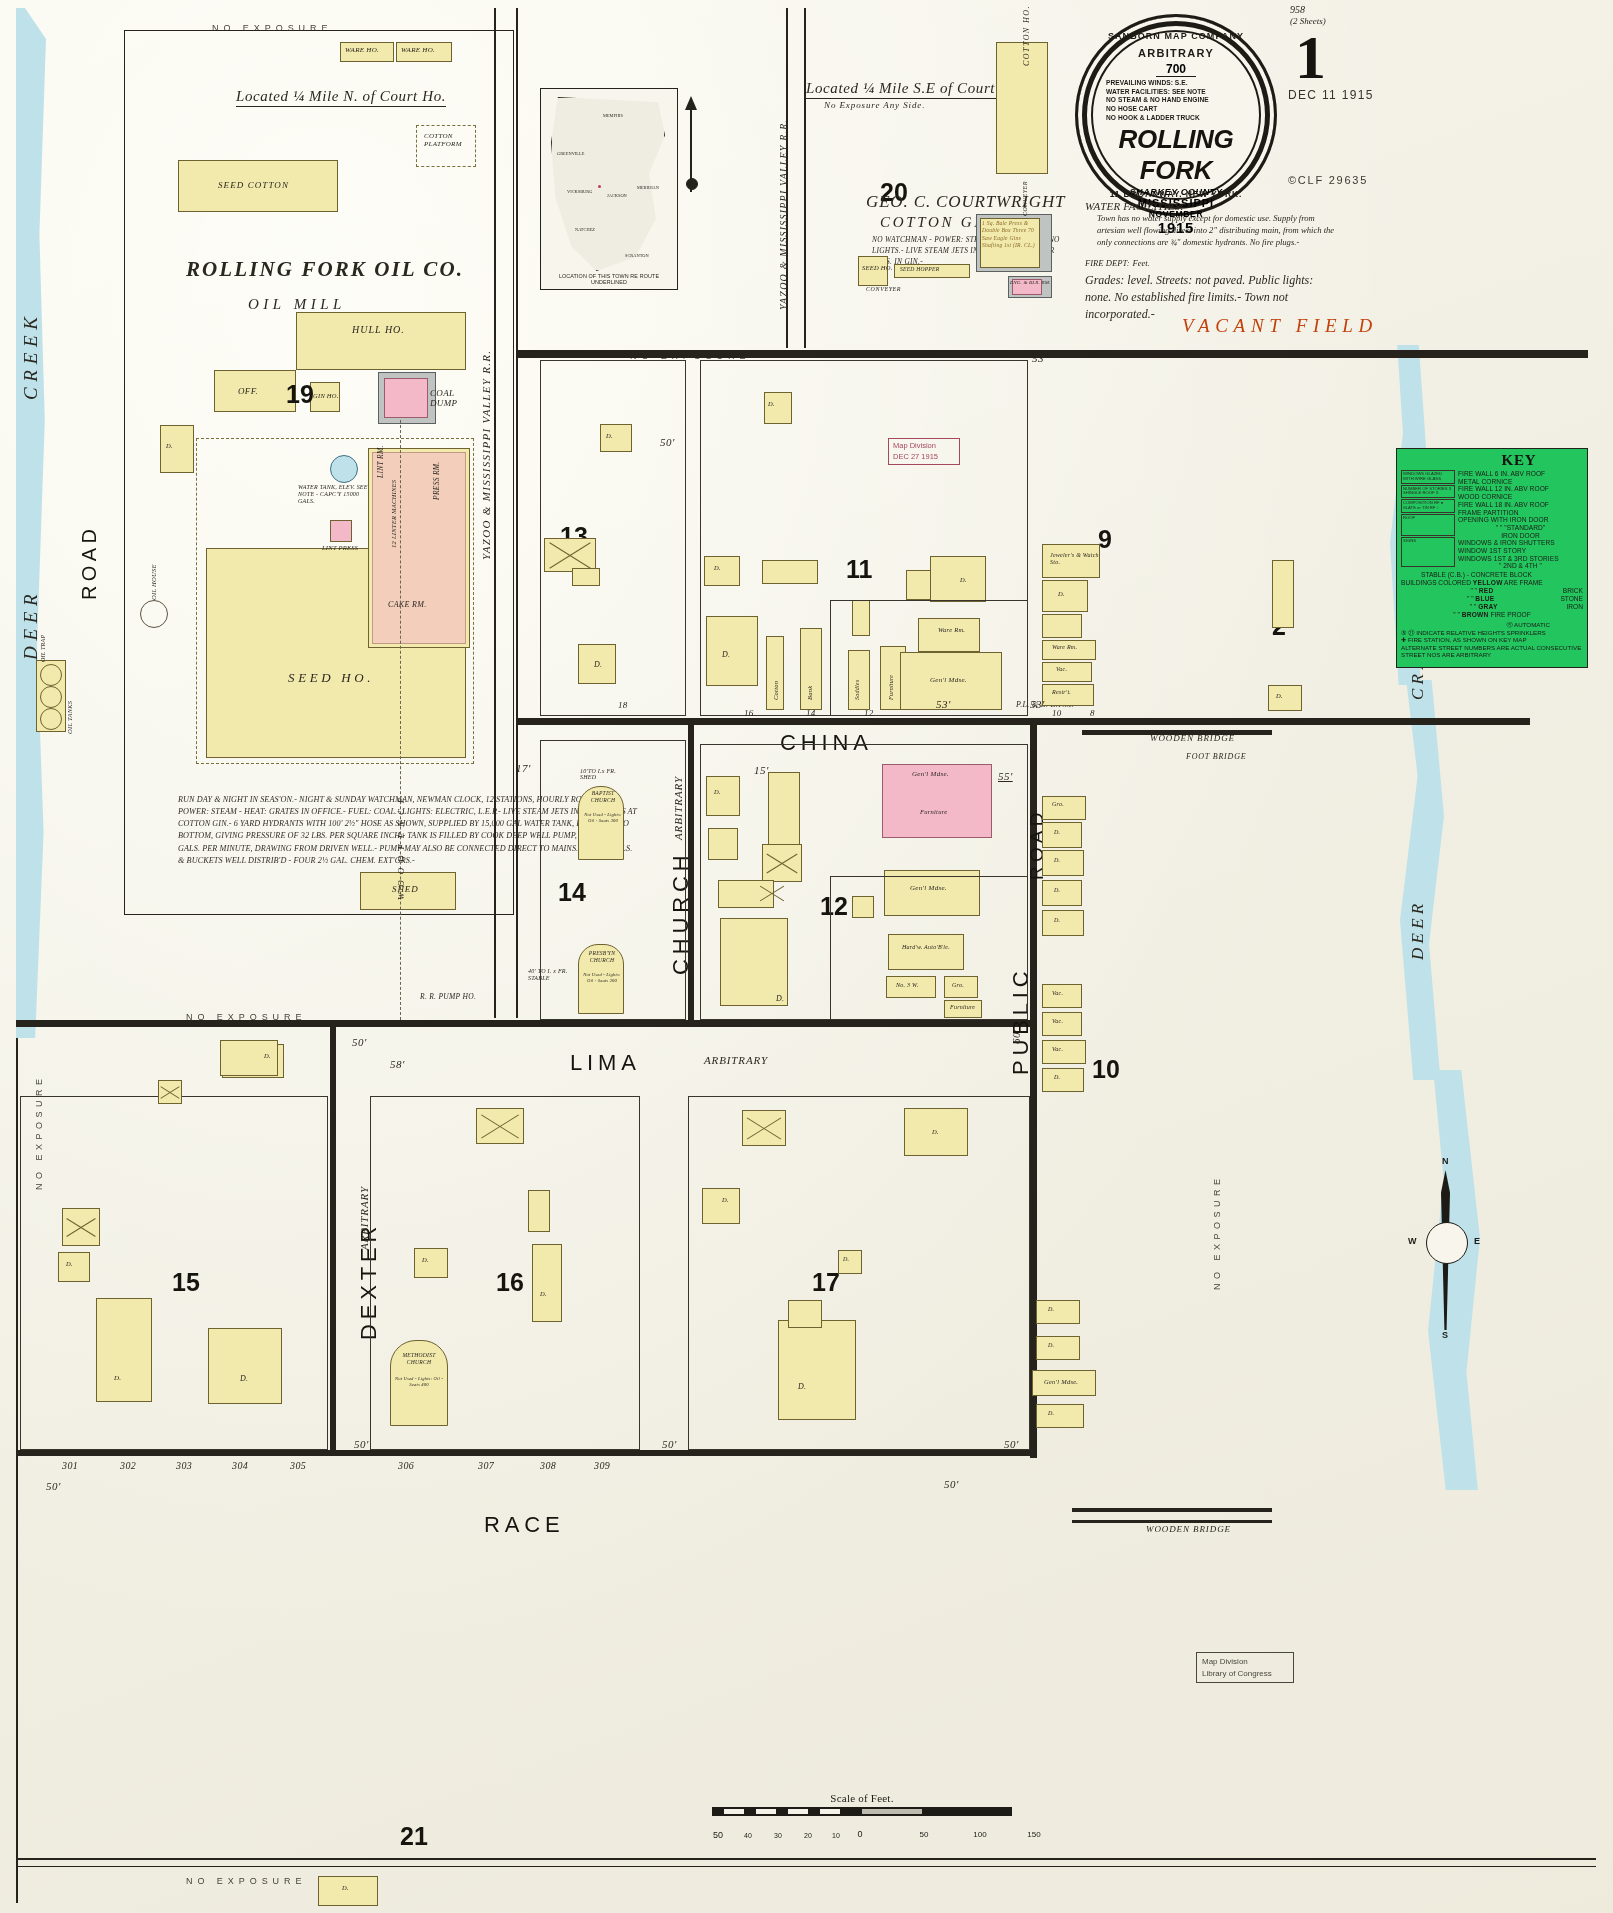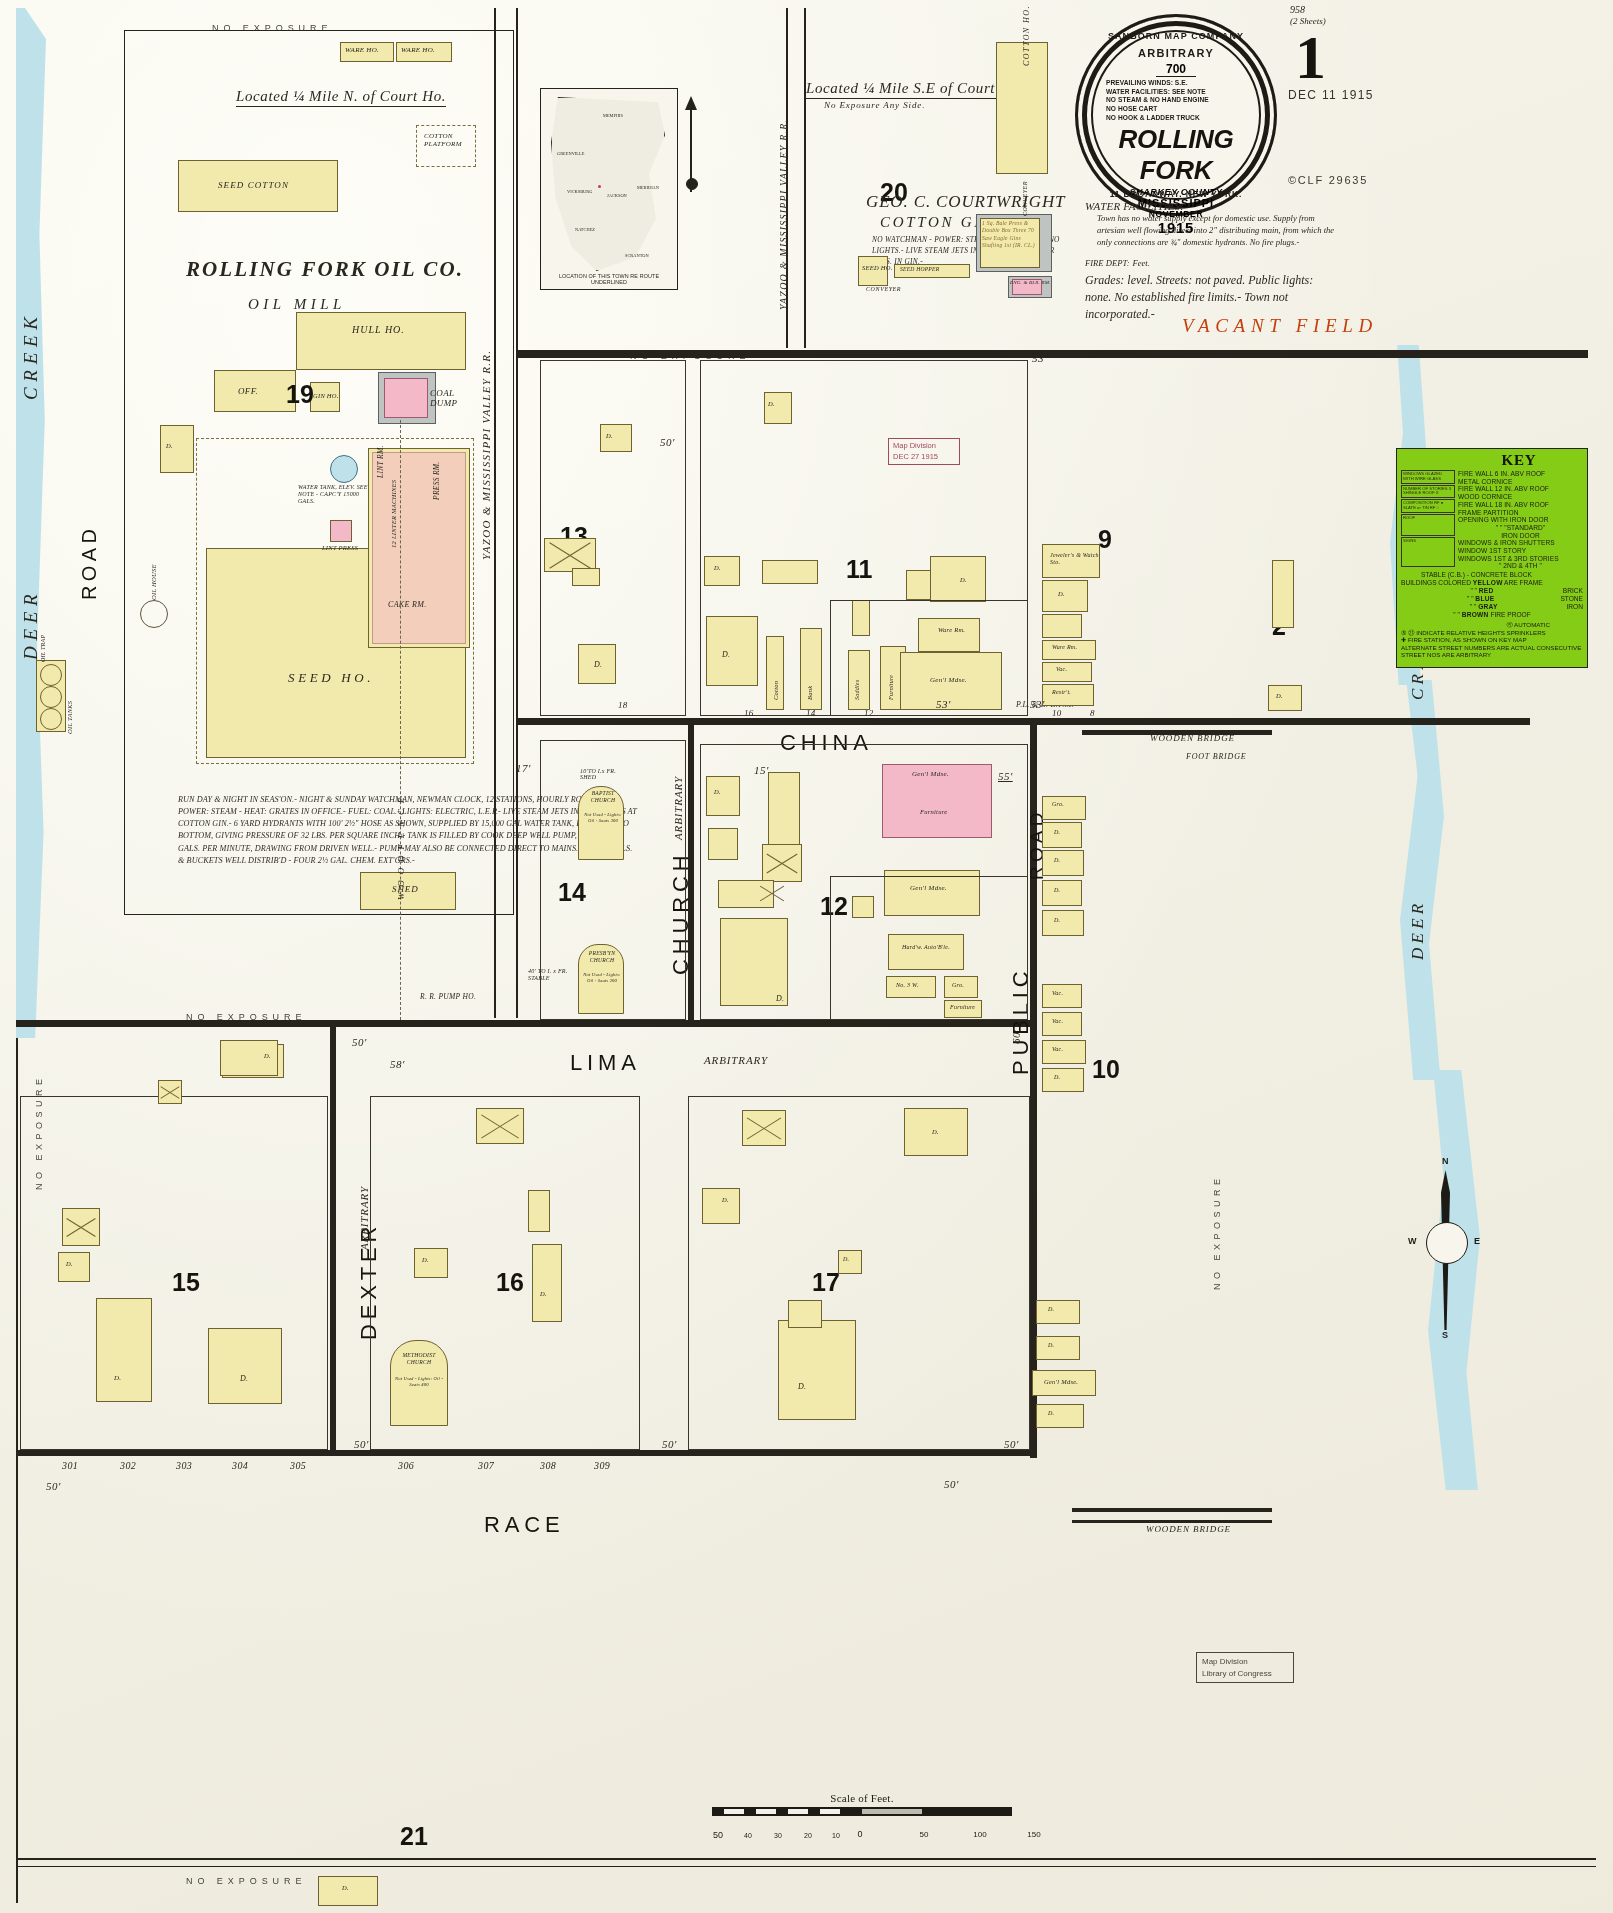--- a/index.html
+++ b/index.html
@@ -62,21 +62,21 @@
 
   #waternote{position:absolute;left:1085px;top:200px;width:250px;color:#2b281f;}
   #waternote h4{margin:0;font-size:11px;font-family:"Liberation Serif",serif;font-style:italic;font-weight:400;letter-spacing:.02em;}
   #waternote p{margin:0 0 8px 12px;font-size:8.6px;line-height:1.4;font-family:"Liberation Serif",serif;font-style:italic;}
   #waternote .fd{margin-top:3px;font-size:11px;font-family:"Liberation Serif",serif;font-style:italic;}
   #waternote .fd span{font-size:8.6px;}
   #waternote .grades{margin:4px 0 0 0;font-size:12px;line-height:1.4;font-family:"Liberation Serif",serif;font-style:italic;}
 
   
   #keybox{position:absolute;left:1396px;top:448px;width:192px;height:220px;
-          border:1.3px solid #24221c;background:#84cc16;box-sizing:border-box;padding:3px 4px;}
+          border:1.3px solid #24221c;background:#22c55e;box-sizing:border-box;padding:3px 4px;}
   #keybox .ktitle{text-align:center;font-size:15px;font-weight:700;letter-spacing:.06em;color:#15140f;font-family:"Liberation Serif",serif;margin:0 0 1px 54px;}
   #keybox .kgrid{display:flex;gap:3px;}
   #keybox .kleft{width:54px;}
   #keybox .kcell{border:.8px solid #3a352c;font-size:4.2px;line-height:1.15;padding:1px;margin-bottom:1px;color:#2a271f;}
   #keybox .klist{flex:1;font-size:6.6px;line-height:1.17;color:#1d1b16;font-family:"Liberation Sans",sans-serif;letter-spacing:.01em;}
   #keybox .klist div{white-space:nowrap;}
   #keybox .kcolors{font-size:6.6px;line-height:1.22;margin-top:1px;color:#1d1b16;}
   #keybox .kcolors b{letter-spacing:.04em;}
   #keybox .kfoot{font-size:6.2px;line-height:1.2;margin-top:2px;color:#1d1b16;}
 

